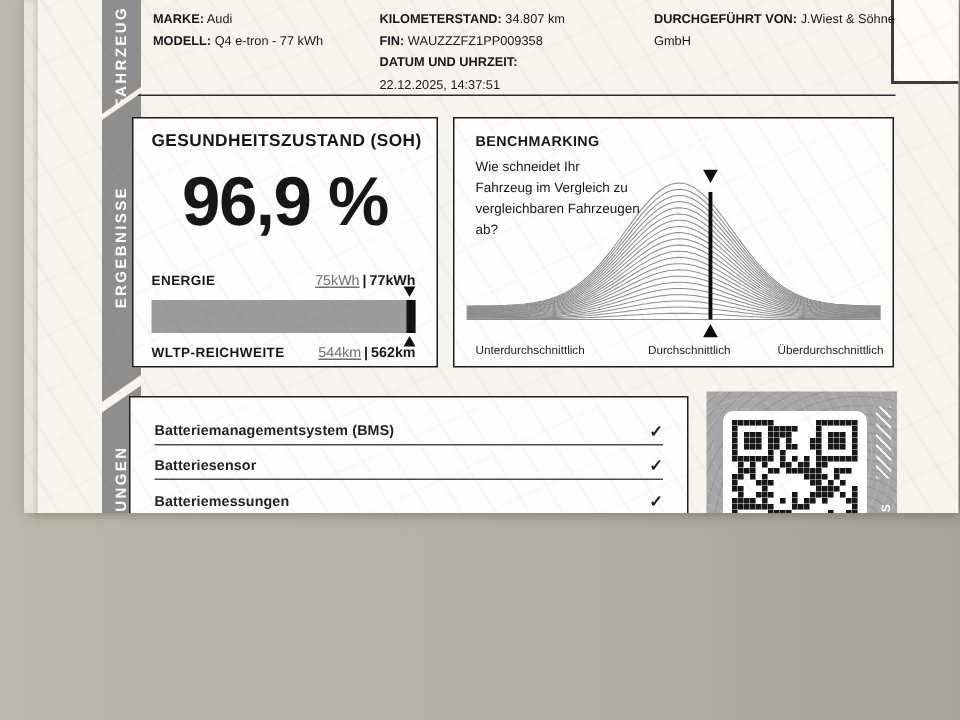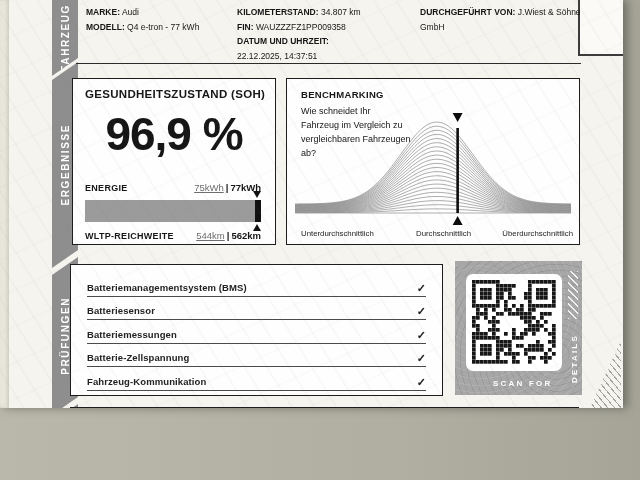--- a/index.html
+++ b/index.html
@@ -4,21 +4,21 @@
 <style>
   * { margin:0; padding:0; box-sizing:border-box; }
   html,body { width:640px; height:480px; overflow:hidden; }
   body {
     font-family:"Liberation Sans", sans-serif;
     background:linear-gradient(90deg,#b9b8aa 0%,#b0afa1 60%,#a5a497 100%);
     color:#161616;
     position:relative;
   }
   .paper {
-    position:absolute; left:0; top:0; width:623px; height:408px;
+    position:absolute; left:16px; top:0; width:623px; height:342px;
     background:#f5f4ef; overflow:hidden;
     box-shadow:4px 0 9px rgba(0,0,0,.35);
   }
   .paper-texture {
     position:absolute; inset:0; pointer-events:none;
     background:
       repeating-linear-gradient(58deg, rgba(110,110,100,.04) 0 2px, transparent 2px 19px),
       repeating-linear-gradient(-25deg, rgba(110,110,100,.025) 0 2px, transparent 2px 33px);
   }
   .edge-left {

